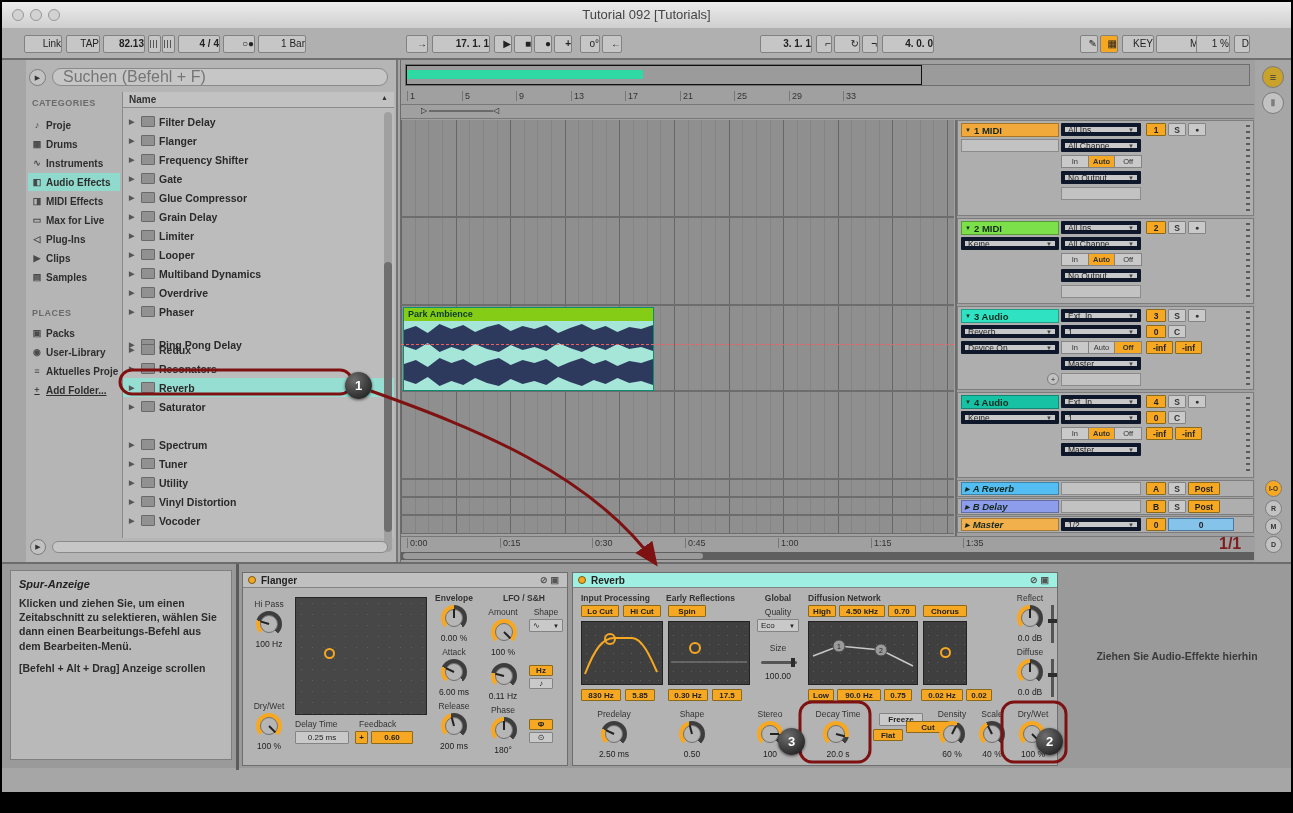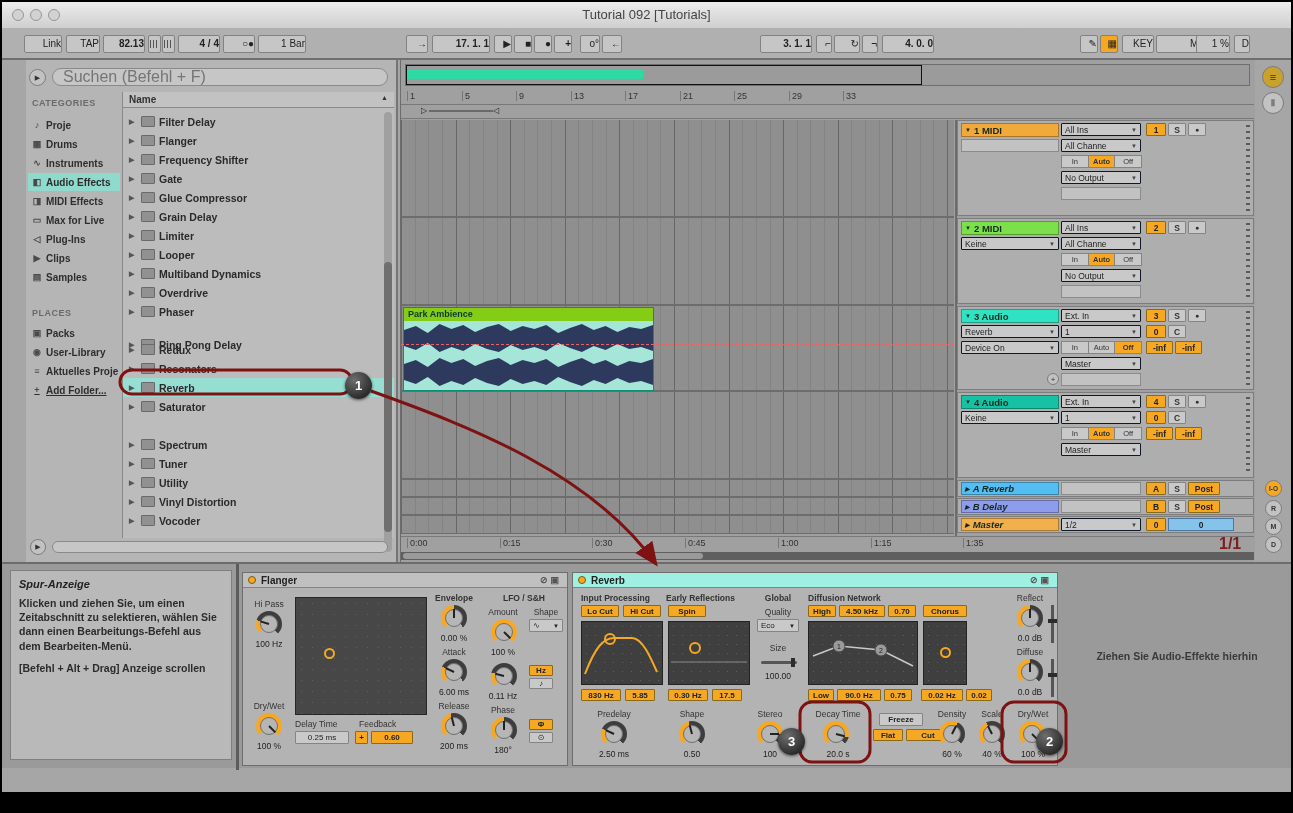--- a/index.html
+++ b/index.html
@@ -38,21 +38,21 @@
   .vscroll{position:absolute;width:8px;background:#a0a0a0;border-radius:4px;}
   .vthumb{position:absolute;width:8px;background:#6f6f6f;border-radius:4px;}
 
   
   .arr{position:absolute;top:58px;left:398px;width:855px;height:502px;background:#a0a0a0;border-left:1px solid #6c6c6c;box-sizing:border-box;}
   .lane{position:absolute;left:0;width:553px;background-color:#8f8f8f;box-sizing:border-box;border-bottom:2px solid #6d6d6d;
         background-image:repeating-linear-gradient(90deg,rgba(35,35,35,.30) 0 1px,transparent 1px 54.6px),
                          repeating-linear-gradient(90deg,rgba(35,35,35,.10) 0 1px,transparent 1px 13.65px);}
   .thead{position:absolute;left:556px;width:297px;background:#aeaeae;border:1px solid #7d7d7d;box-sizing:border-box;}
   .hname{position:absolute;height:14px;font-size:9.5px;font-weight:bold;display:flex;align-items:center;gap:3px;padding:0 3px;box-sizing:border-box;border:1px solid rgba(0,0,0,.3);color:#14291e;}
-  .drop{position:absolute;height:13px;background:#c9c9c9;border:1px solid #0f172a;font-size:8.5px;display:flex;align-items:center;justify-content:space-between;padding:0 3px;box-sizing:border-box;border-radius:1px;color:#222;overflow:hidden;white-space:nowrap;}
+  .drop{position:absolute;height:13px;background:#c9c9c9;border:4px solid #0f172a;font-size:8.5px;display:flex;align-items:center;justify-content:space-between;padding:0 3px;box-sizing:border-box;border-radius:1px;color:#222;overflow:hidden;white-space:nowrap;}
   .drop .dar{font-size:6px;color:#444;margin-left:2px;}
   .cell{position:absolute;background:#c2c2c2;border:1px solid #8b8b8b;box-sizing:border-box;}
   .obox{position:absolute;background:#f7a823;border:1px solid #8a6a1a;font-size:8.5px;font-weight:bold;display:flex;align-items:center;justify-content:center;box-sizing:border-box;color:#222;border-radius:1px;overflow:hidden;}
   .gbox{position:absolute;background:#c9c9c9;border:1px solid #848484;font-size:8.5px;font-weight:bold;display:flex;align-items:center;justify-content:center;box-sizing:border-box;color:#333;border-radius:1px;}
   .mon{position:absolute;display:flex;height:13px;}
   .mon span{flex:1;background:#c9c9c9;border:1px solid #848484;font-size:7.5px;display:flex;align-items:center;justify-content:center;margin-right:-1px;color:#333;}
   .mon span.on{background:#f7a823;font-weight:bold;}
   .meterdots{position:absolute;width:4px;background-image:repeating-linear-gradient(180deg,#5a5a5a 0 2px,transparent 2px 6px);}
   .barnum{position:absolute;top:1px;font-size:9px;color:#333;border-left:1px solid #777;padding-left:2px;}
   .timelbl{position:absolute;top:1px;font-size:9px;color:#333;border-left:1px solid #777;padding-left:2px;}
@@ -733,21 +733,21 @@
       <div class="dlbl" style="left:174px;top:136px;width:46px">Stereo</div>
       <div class="knob" style="left:184px;top:148px;--arc:225deg"></div>
       <div class="dtext" style="left:174px;top:176px;width:46px">100</div>
 
       <div class="dlbl" style="left:236px;top:136px;width:58px">Decay Time</div>
       <div class="knob" style="left:250px;top:148px;--arc:240deg"></div>
       <div class="dtext" style="left:236px;top:176px;width:58px">20.0 s</div>
 
       <div class="gval" style="left:306px;top:140px;width:44px;height:13px;font-weight:bold">Freeze</div>
       <div class="oval" style="left:300px;top:156px;width:30px;height:12px">Flat</div>
-      <div class="oval" style="left:333px;top:156px;width:44px;height:12px">Cut</div>
+      <div class="oval" style="left:333px;top:148px;width:44px;height:12px">Cut</div>
 
       <div class="dlbl" style="left:356px;top:136px;width:46px">Density</div>
       <div class="knob" style="left:366px;top:148px;--arc:162deg"></div>
       <div class="dtext" style="left:356px;top:176px;width:46px">60 %</div>
 
       <div class="dlbl" style="left:398px;top:136px;width:42px">Scale</div>
       <div class="knob" style="left:406px;top:148px;--arc:108deg"></div>
       <div class="dtext" style="left:398px;top:176px;width:42px">40 %</div>
 
       <div class="dlbl" style="left:436px;top:136px;width:48px">Dry/Wet</div>

